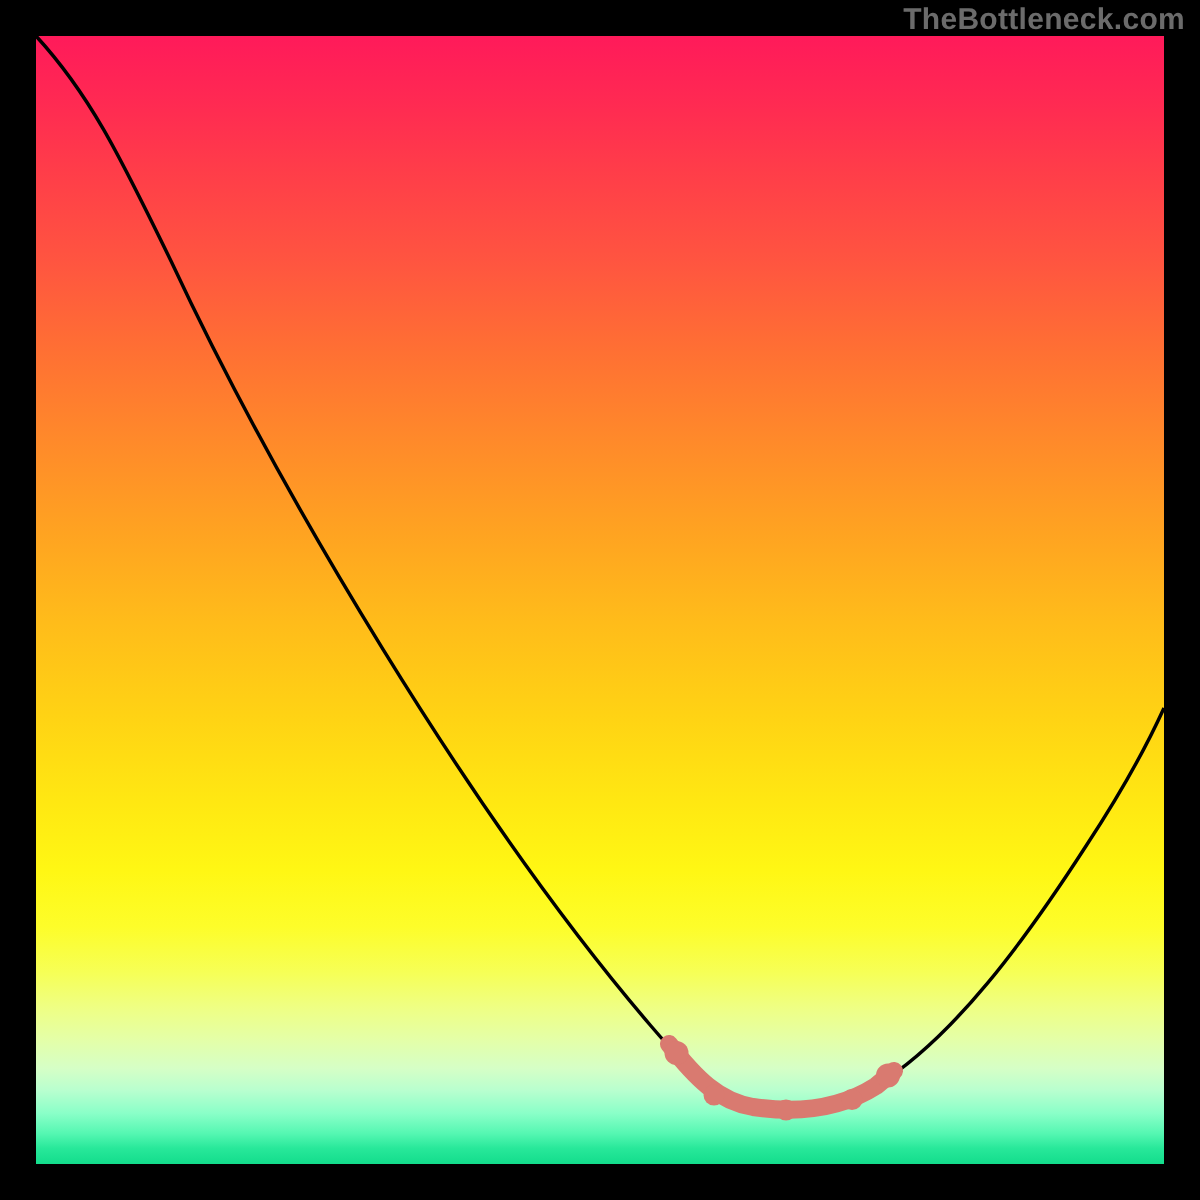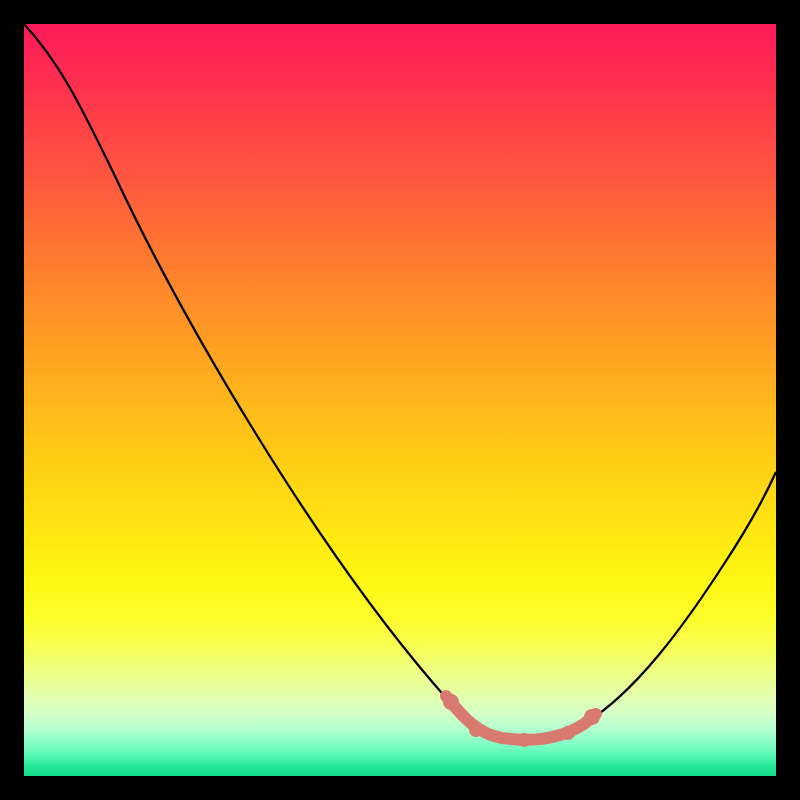--- a/index.html
+++ b/index.html
@@ -60,20 +60,21 @@
     overflow: visible;
   }
   .bblur {
     filter: blur(0.4px);
   }
 </style>
 </head>
 <body>
 
 <div class="frame">
+  <div class="watermark">TheBottleneck.com</div>
   <div class="plot-area">
     <svg class="curve" viewBox="0 0 752 752" preserveAspectRatio="none">
       <path d="M 0 0
                C 35 38, 55 78, 90 150
                C 160 300, 290 520, 410 660
                C 440 695, 455 710, 478 714
                C 505 718, 535 716, 560 700
                C 612 668, 660 602, 700 540
                C 725 502, 742 470, 752 448" fill="none" stroke="#000" stroke-width="2.3" class="bblur"></path>
 

